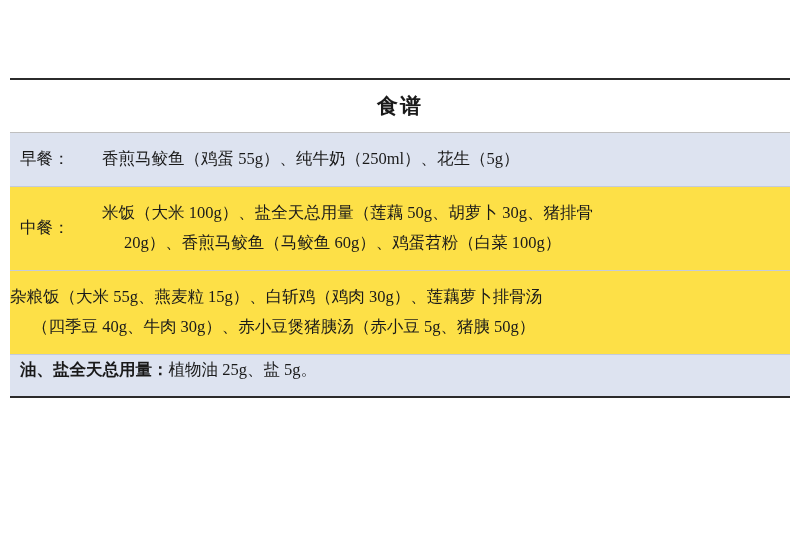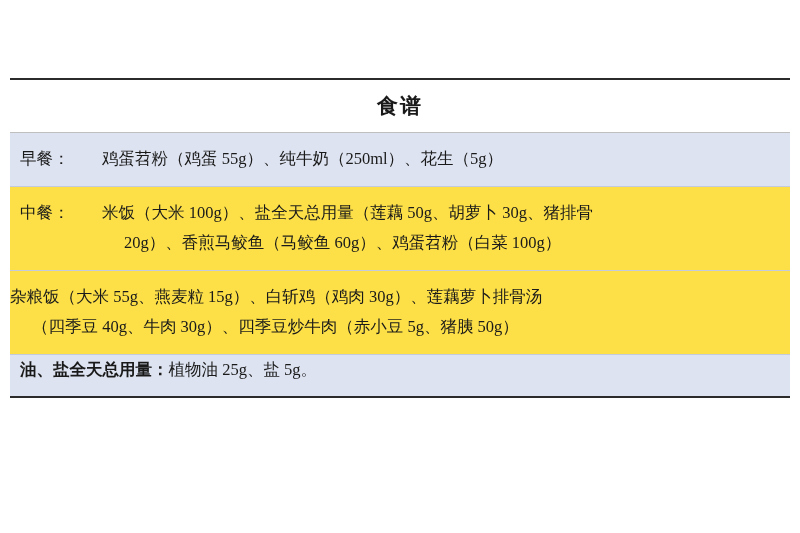--- a/index.html
+++ b/index.html
@@ -33,21 +33,21 @@
     text-align: center;
     font-size: 21px;
     font-weight: bold;
     letter-spacing: 2px;
     padding: 12px 0 12px 0;
     border-bottom: 1px solid #bfbfbf;
     background: #ffffff;
   }
   .row {
     display: flex;
-    align-items: flex-start;
+    align-items: center;
     box-sizing: border-box;
   }
   .row.shaded {
     background: #dde3f0;
   }
   .row.plain {
     background: #fde047;
   }
   .row + .row {
     border-top: 1px solid #c3cadb;
@@ -89,37 +89,37 @@
 <body>
 
 <div class="page">
   <div class="table-wrap">
 
     <div class="title-row">食谱</div>
 
     <div class="row shaded">
       <div class="cell-label">早餐：</div>
       <div class="cell-content">
-        <span class="ln">鸡蛋苕粉（鸡蛋 55g）、纯牛奶（250ml）、花生（5g）</span>
+        <span class="ln">香煎马鲛鱼（鸡蛋 55g）、纯牛奶（250ml）、花生（5g）</span>
       </div>
     </div>
 
     <div class="row plain">
       <div class="cell-label">中餐：</div>
       <div class="cell-content">
         <span class="ln">米饭（大米 100g）、盐全天总用量（莲藕 50g、胡萝卜 30g、猪排骨</span>
         <span class="ln indent">20g）、香煎马鲛鱼（马鲛鱼 60g）、鸡蛋苕粉（白菜 100g）</span>
       </div>
     </div>
 
 
     <div class="row plain">
       <div class="cell-content">
         <span class="ln">杂粮饭（大米 55g、燕麦粒 15g）、白斩鸡（鸡肉 30g）、莲藕萝卜排骨汤</span>
-        <span class="ln indent">（四季豆 40g、牛肉 30g）、四季豆炒牛肉（赤小豆 5g、猪胰 50g）</span>
+        <span class="ln indent">（四季豆 40g、牛肉 30g）、赤小豆煲猪胰汤（赤小豆 5g、猪胰 50g）</span>
       </div>
     </div>
 
     <div class="footer-row">
       <b>油、盐全天总用量：</b><span>植物油 25g、盐 5g。</span>
     </div>
 
   </div>
 </div>
 

